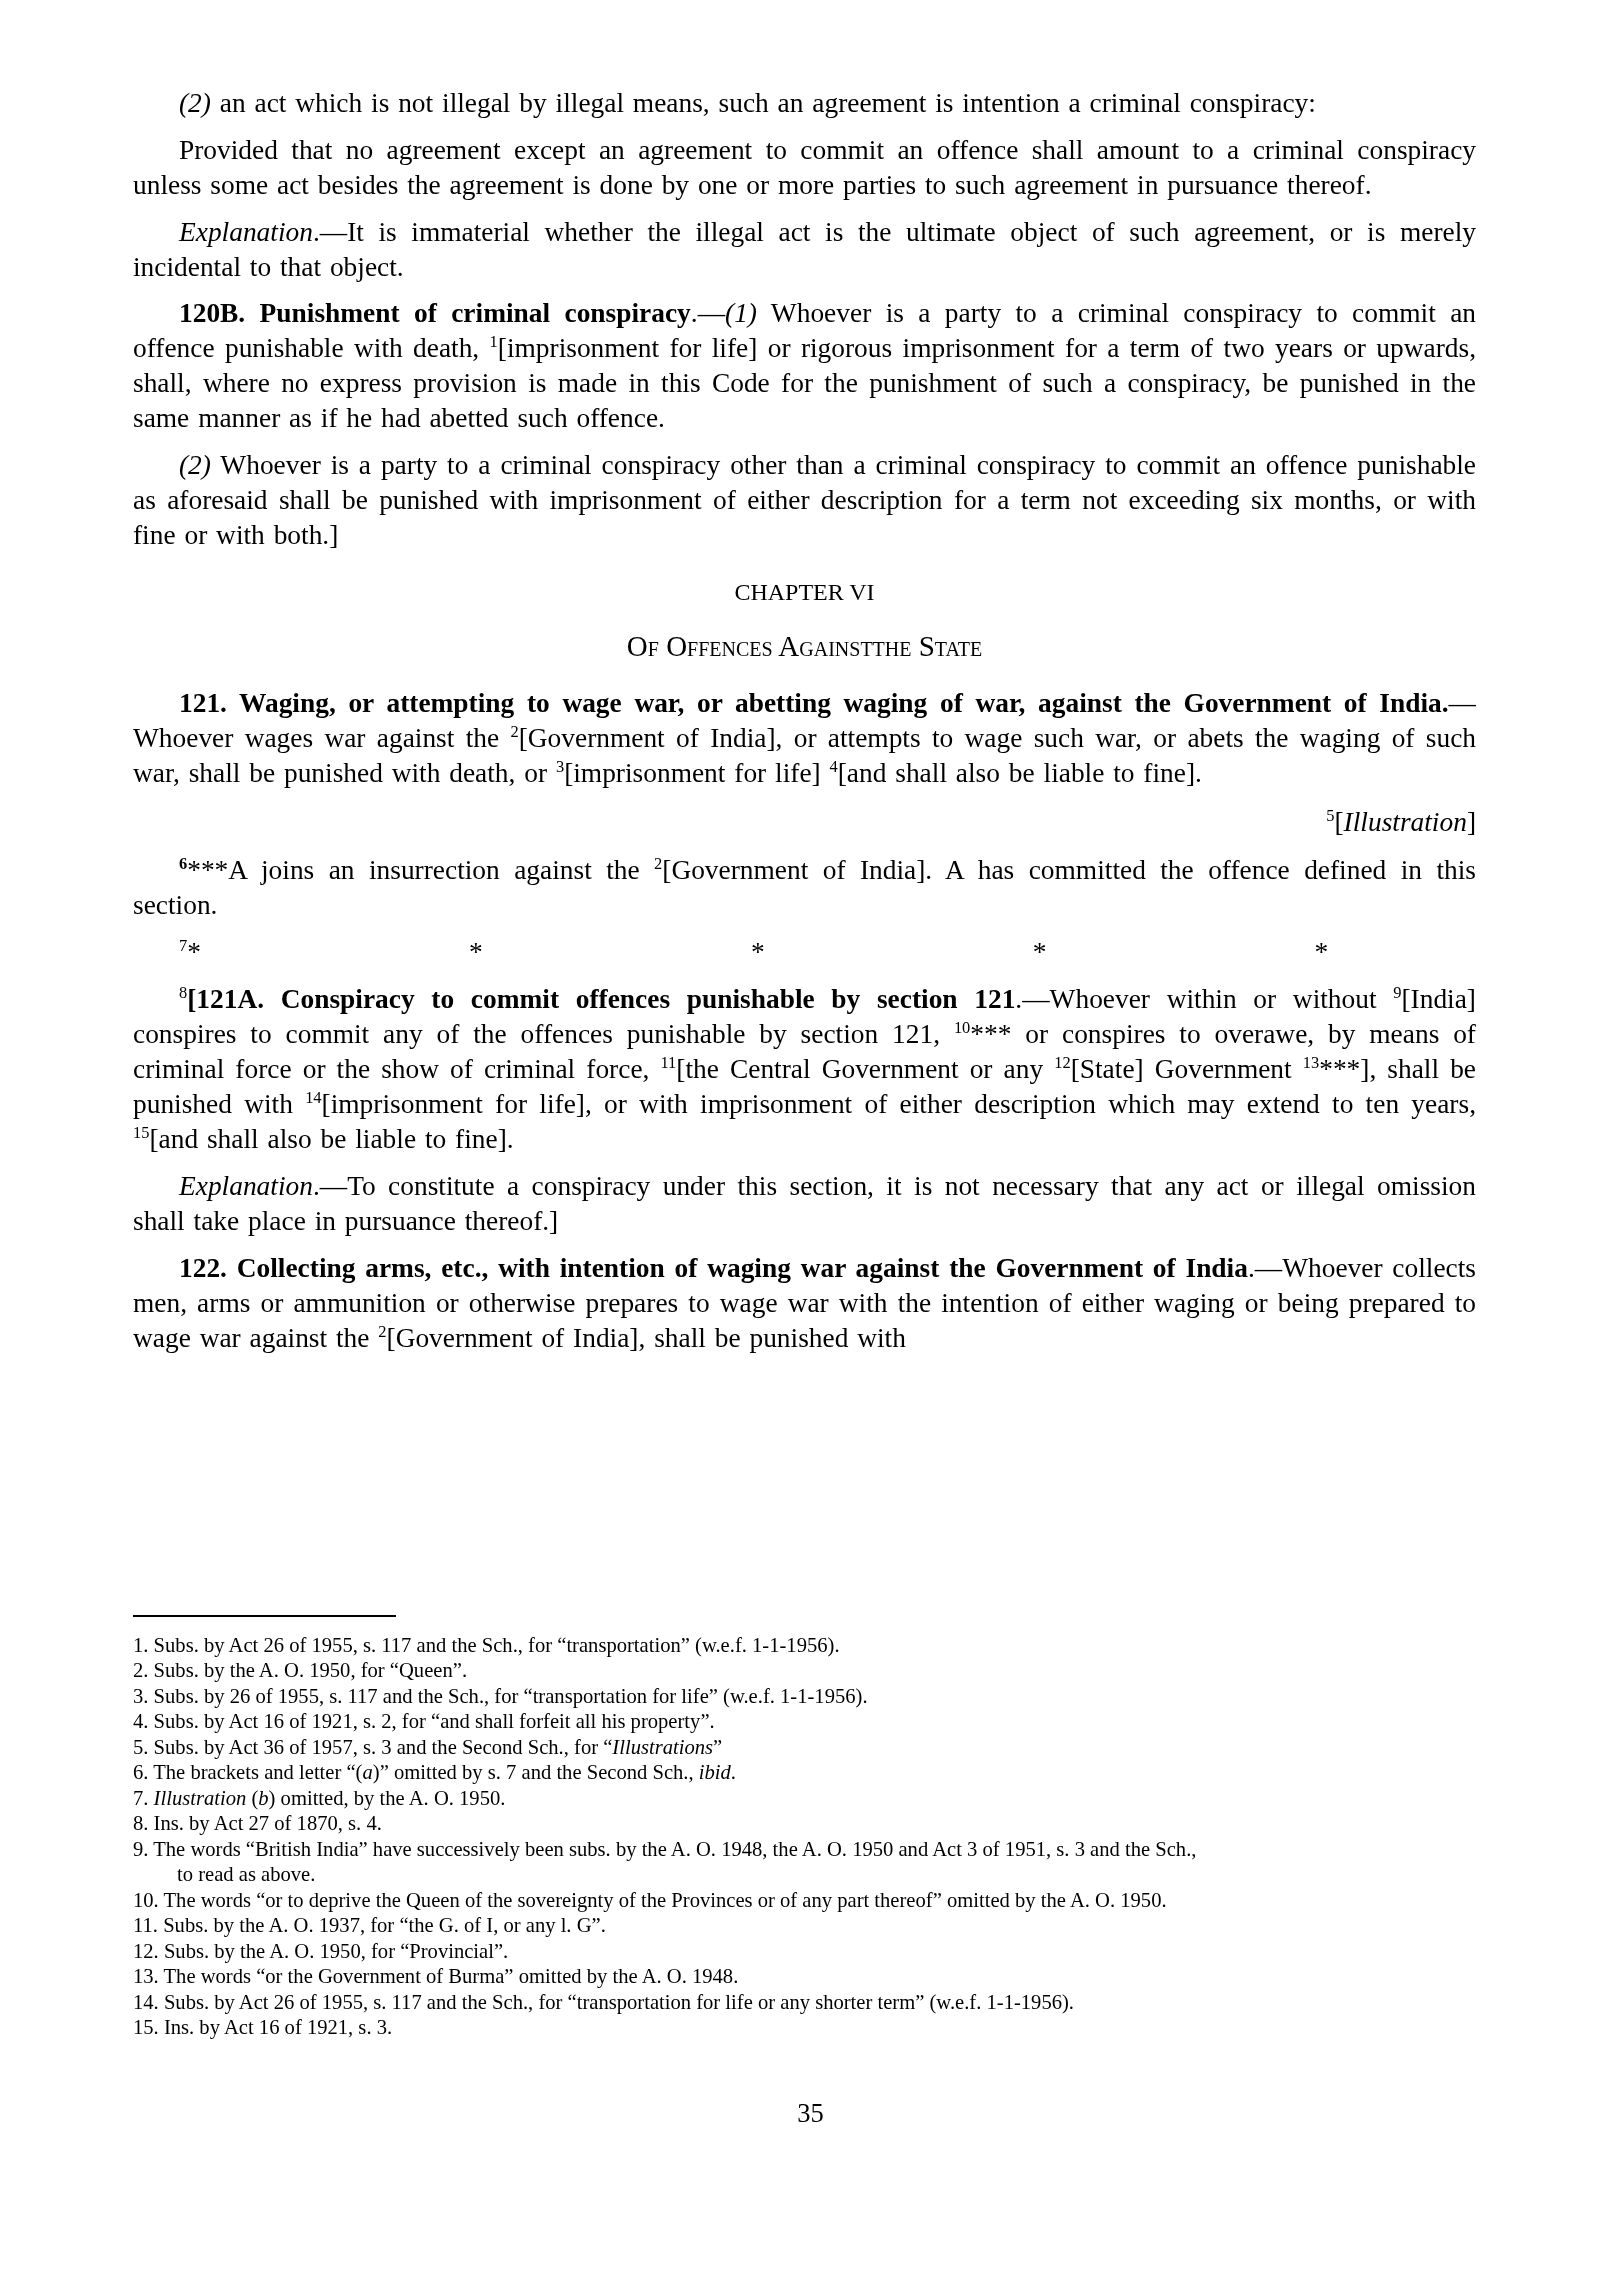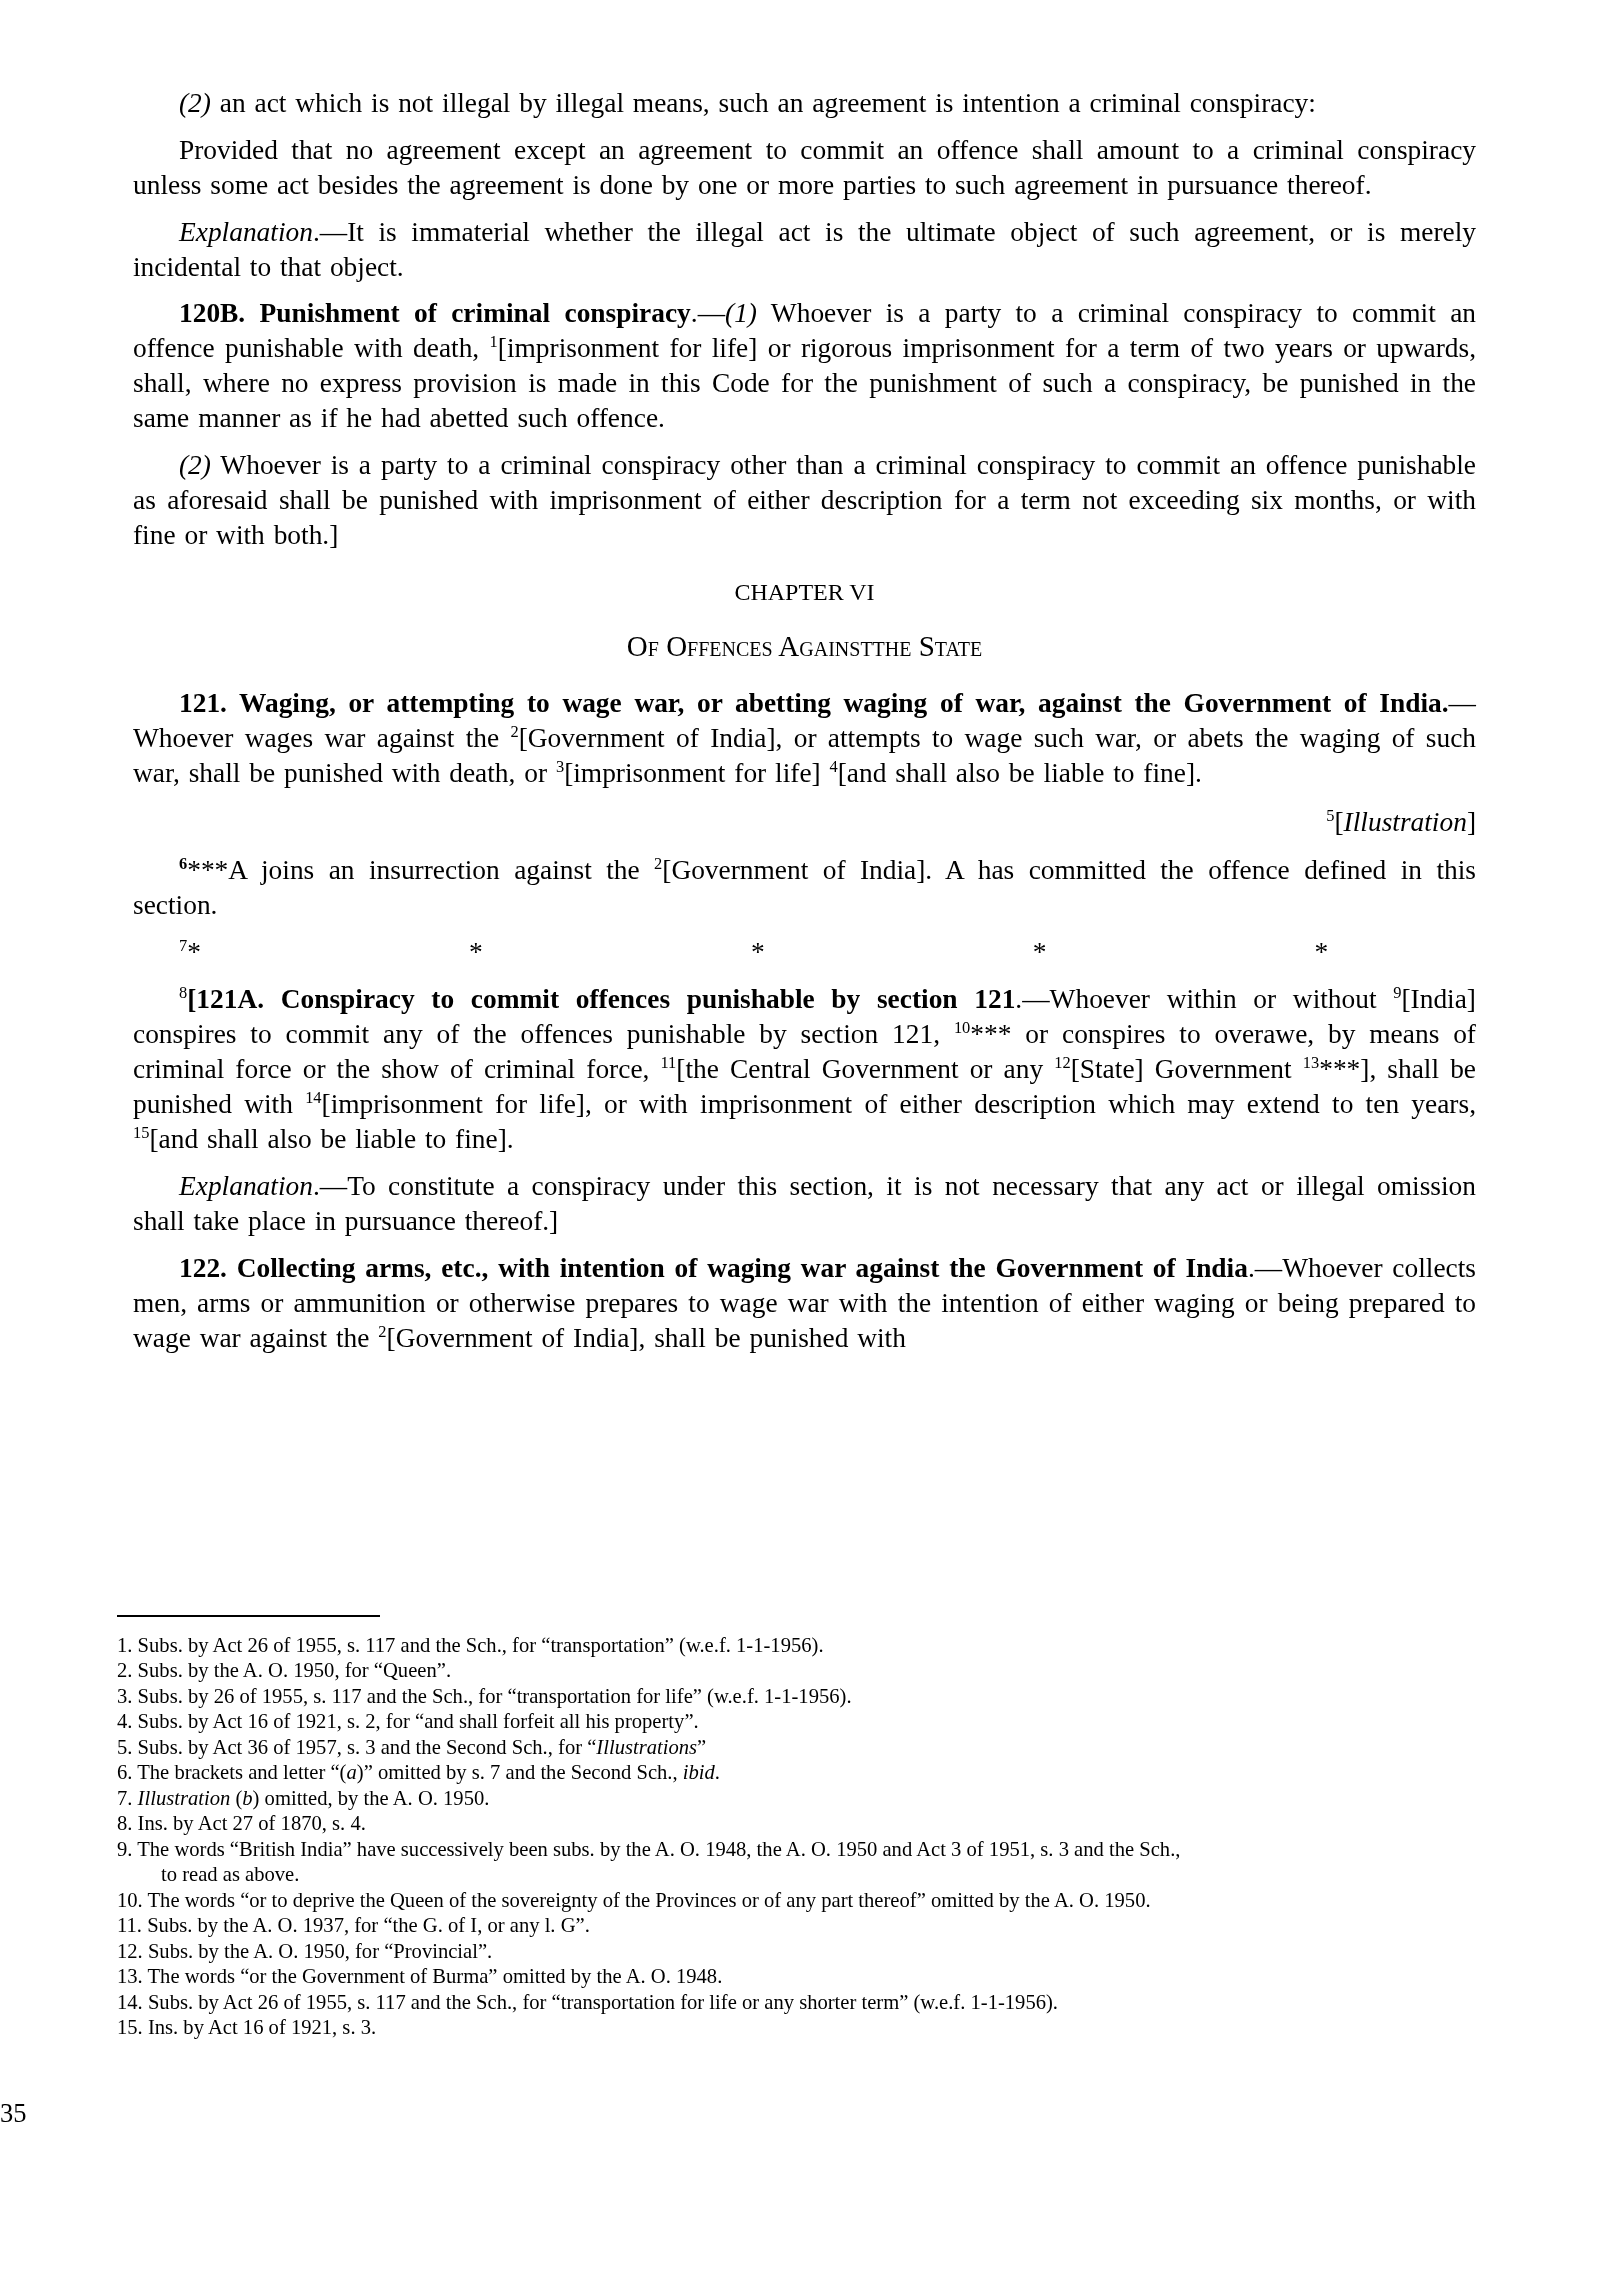--- a/index.html
+++ b/index.html
@@ -39,35 +39,35 @@
     display:flex;justify-content:space-between;
     box-sizing:border-box;
     width:89%;padding-left:46px;
     font-size:27.4px;line-height:35px;
     margin:3.9px 0 11.8px 0;
   }
   sup{font-size:0.6em;line-height:0;vertical-align:super;}
   .b{font-weight:700;}
   .i{font-style:italic;}
   .footer-zone{
-    position:absolute;left:117px;right:145px;top:1615px;
+    position:absolute;left:133px;right:145px;top:1615px;
   }
   .fn-rule{
     width:263px;height:0;
     border:0;border-top:2.9px solid #000;
     margin:0 0 15.7px 0;
   }
   .fn{
     font-size:20.6px;line-height:25.5px;
     padding-left:44px;text-indent:-44px;
     text-align:left;
   }
   .page-number{
     position:absolute;top:2098px;left:0;width:100%;
-    text-align:left;font-size:26.5px;
+    text-align:center;font-size:26.5px;
   }
 </style>
 </head>
 <body>
 
 <div class="page">
   <div class="content">
 
     <p class="body-para"><span class="i">(2)</span><span> an act which is not illegal by illegal means, such an agreement is intention a criminal conspiracy:</span></p>
 

